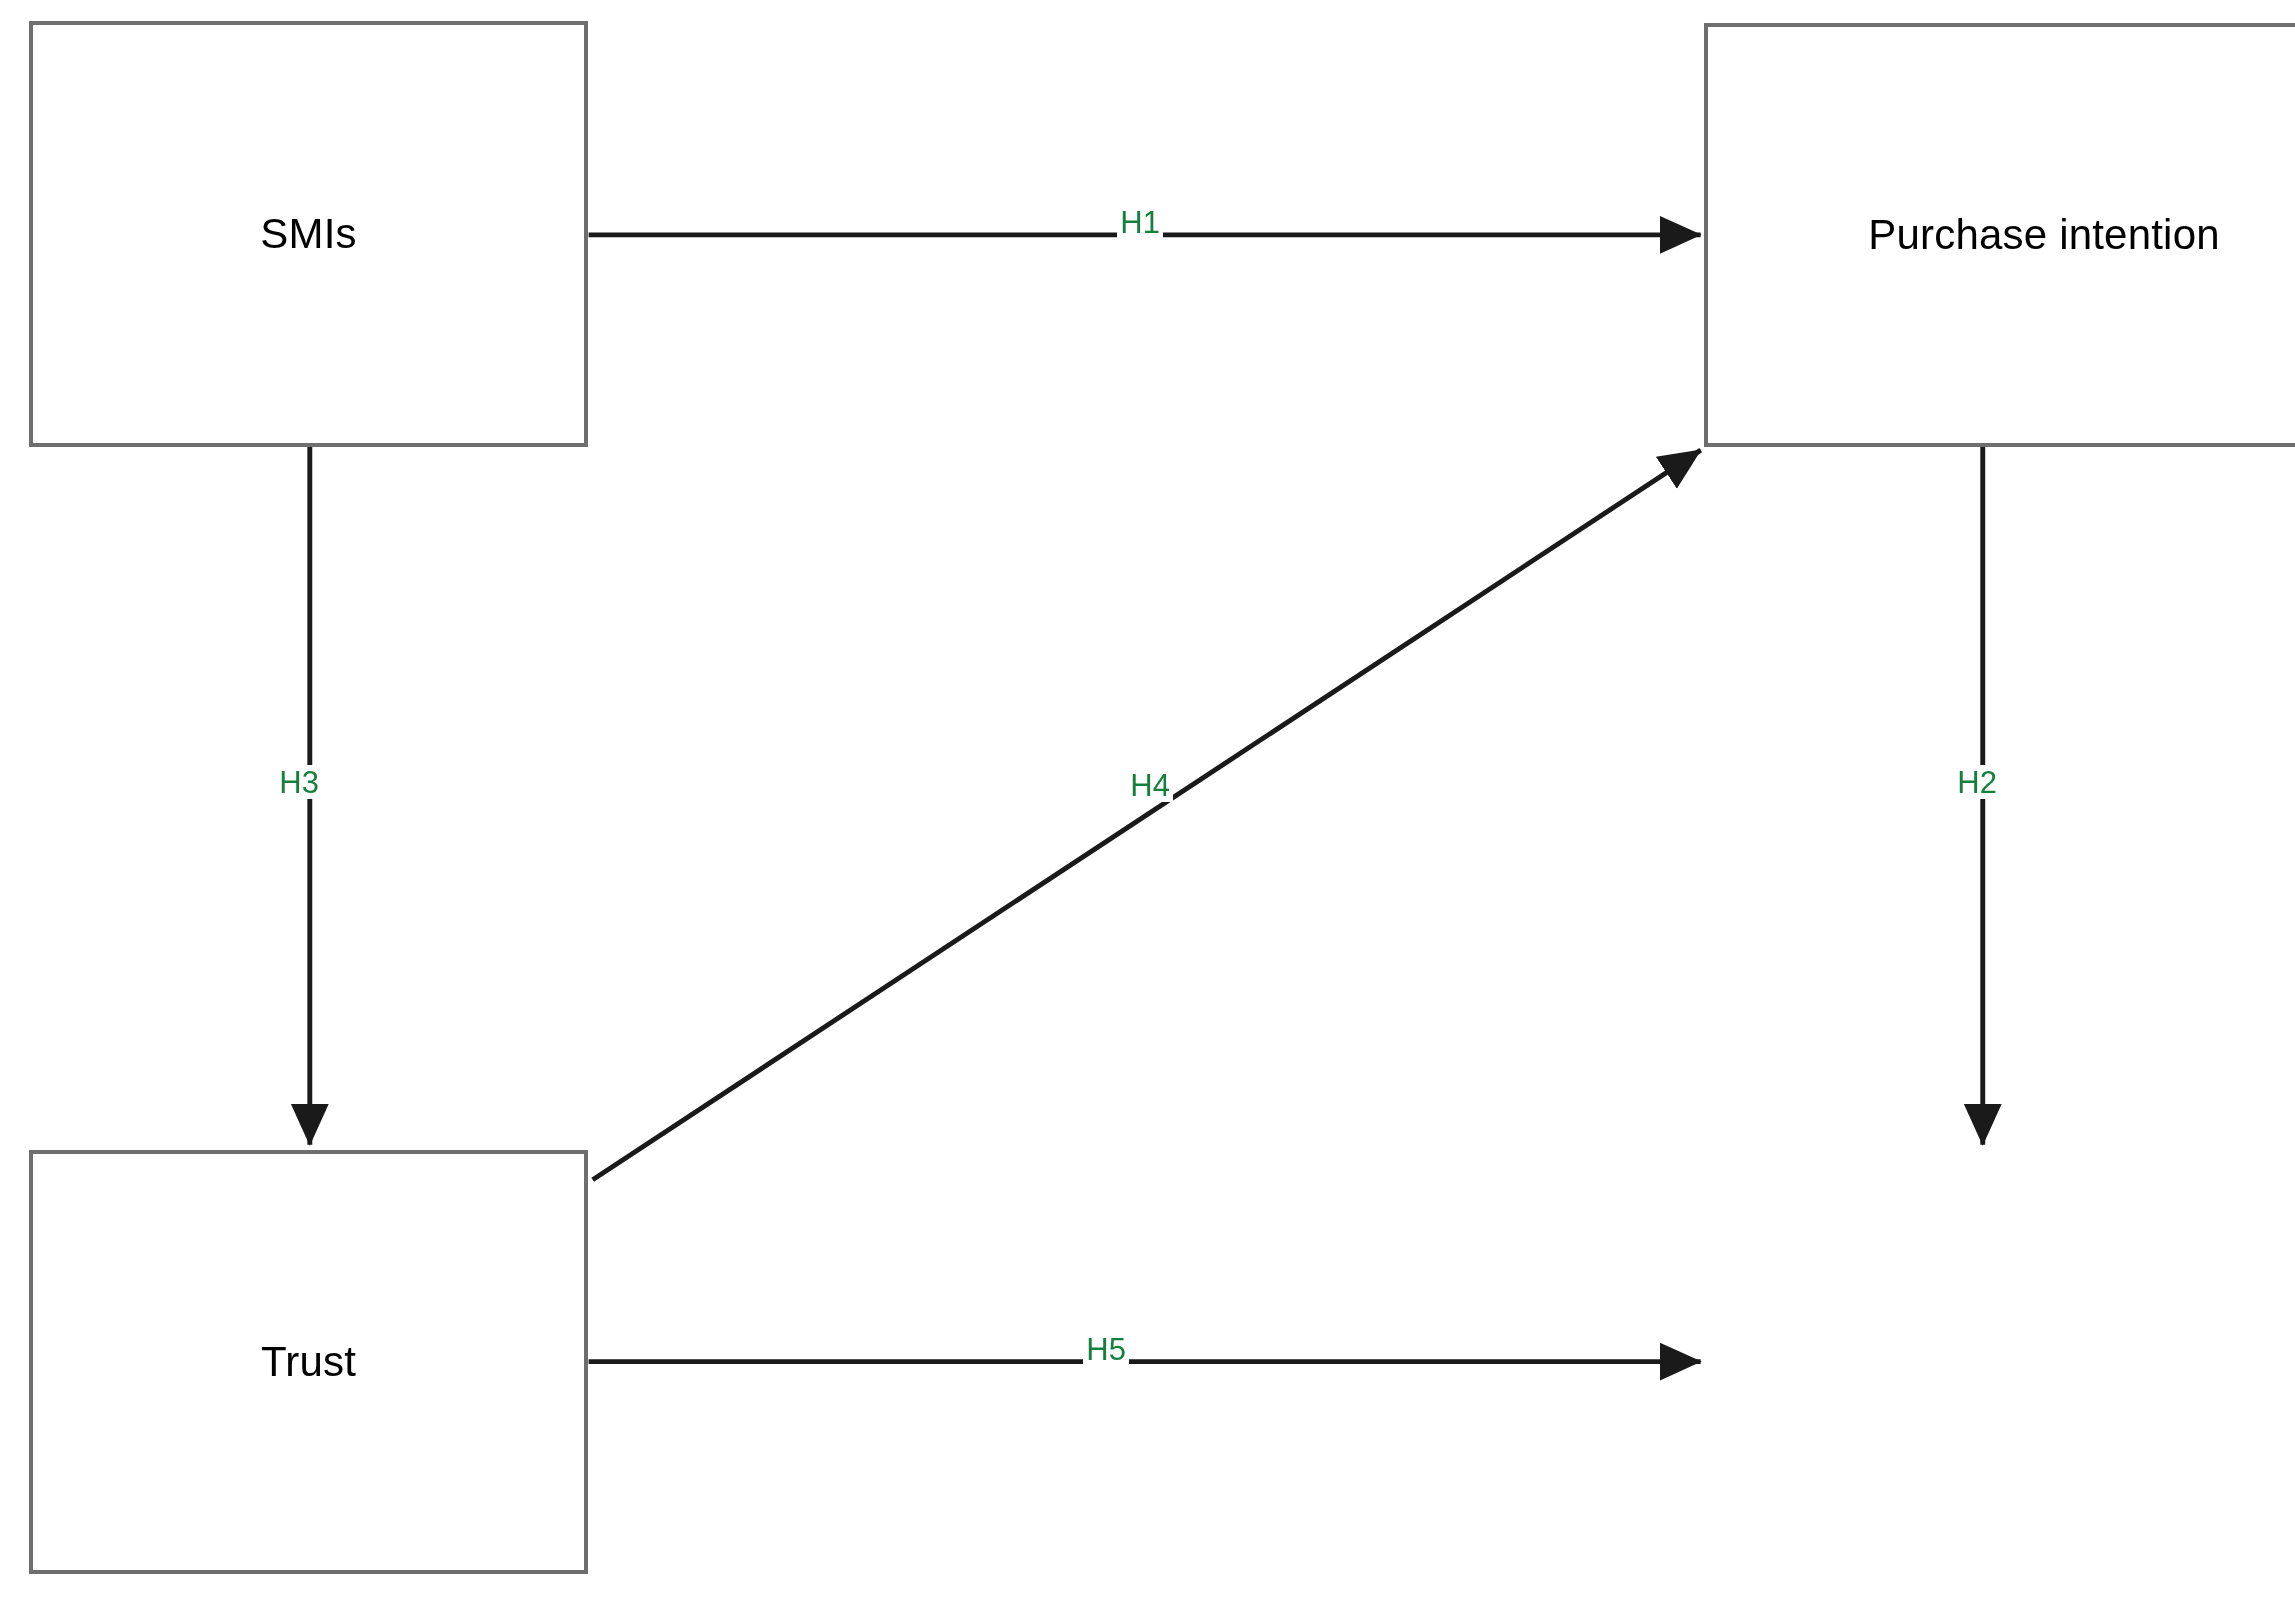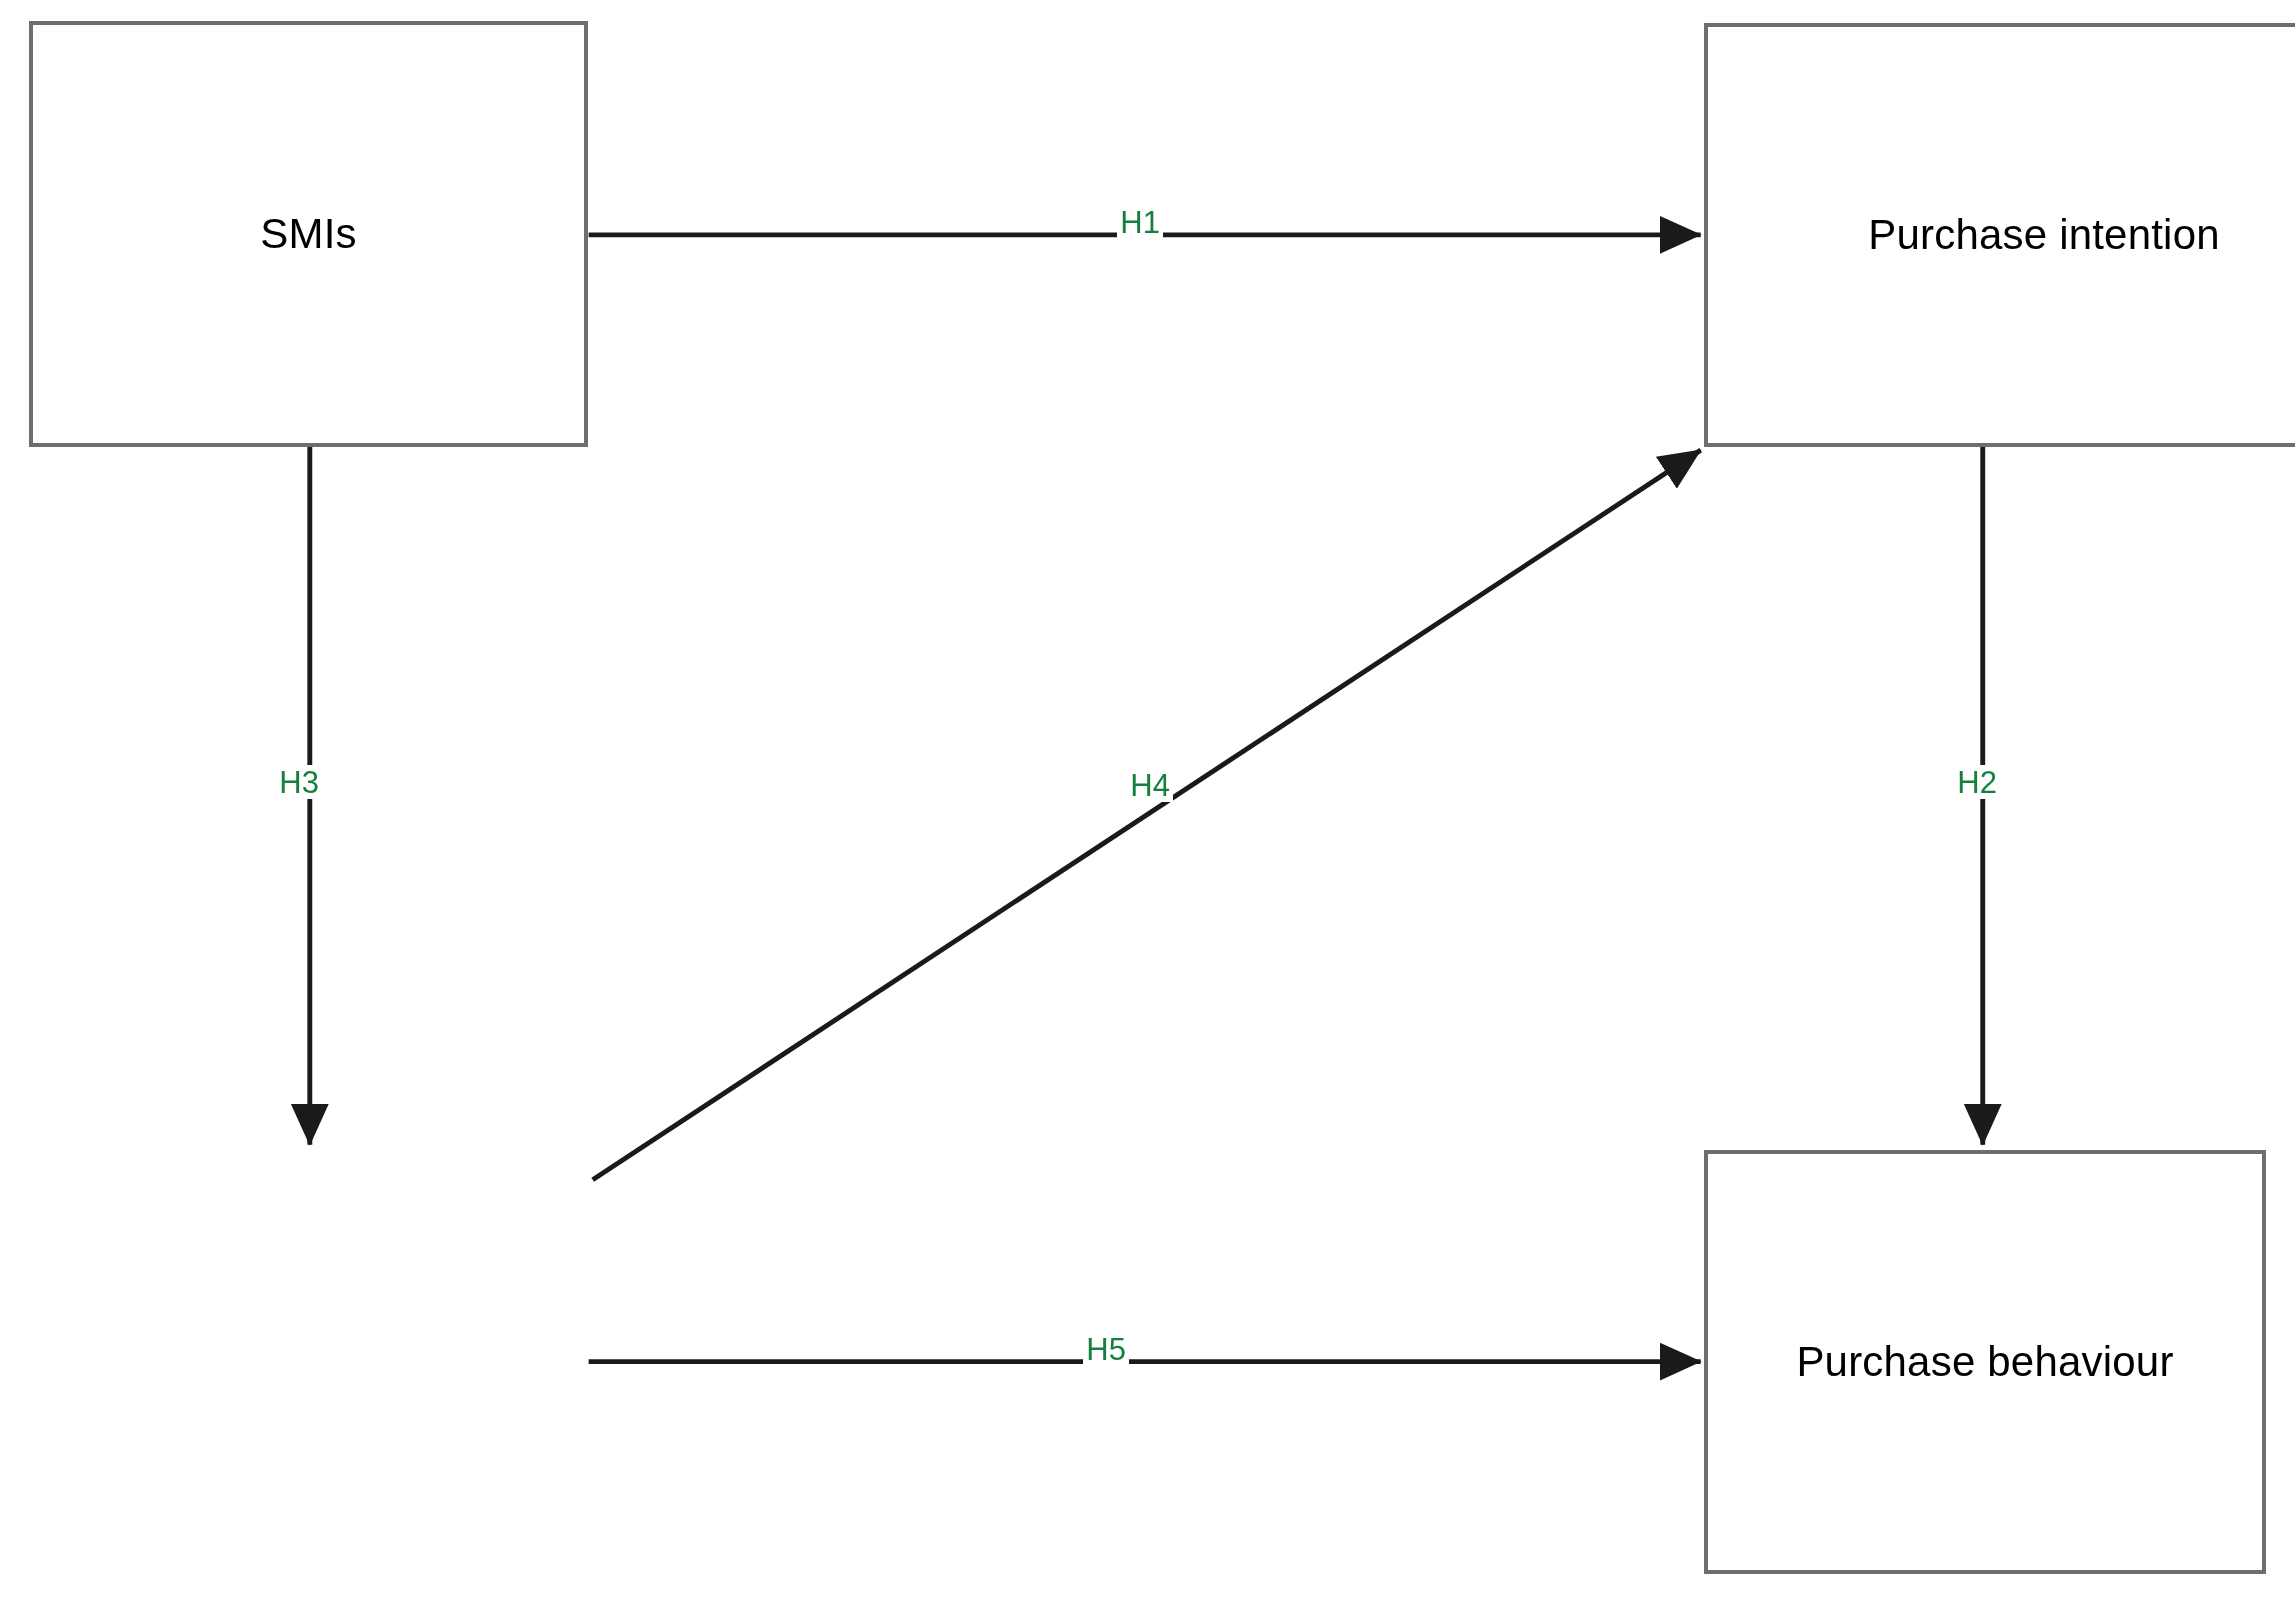--- a/index.html
+++ b/index.html
@@ -100,24 +100,24 @@
   </svg>
 
   <div class="node-box" id="node-smis">
     <span class="node-label">SMIs</span>
   </div>
 
   <div class="node-box" id="node-purchase-intention">
     <span class="node-label">Purchase intention</span>
   </div>
 
+  <div class="node-box" id="node-trust">
+    <span class="node-label">Trust</span>
+  </div>
 
-  <div class="node-box" id="node-purchase-behaviour">
-    <span class="node-label">Purchase behaviour</span>
-  </div>
 
   <span class="edge-label" id="label-h1">H1</span>
 
   <span class="edge-label" id="label-h2">H2</span>
 
   <span class="edge-label" id="label-h3">H3</span>
 
   <span class="edge-label" id="label-h4">H4</span>
 
   <span class="edge-label" id="label-h5">H5</span>

